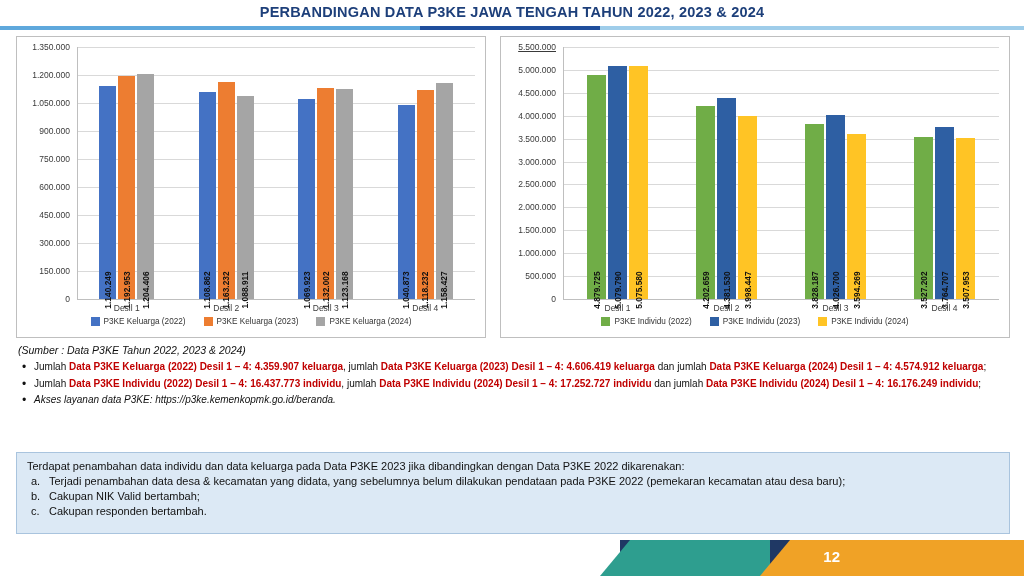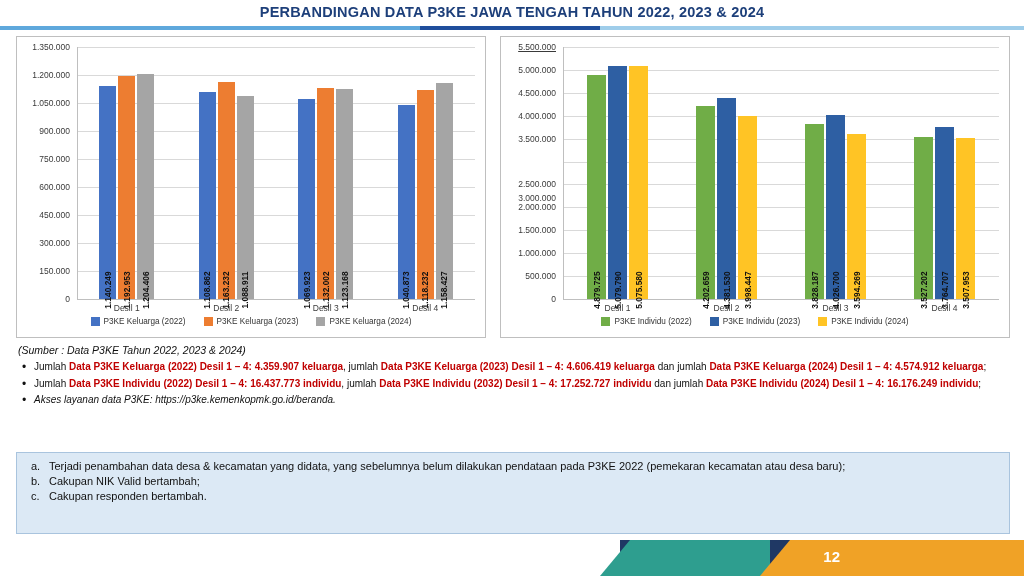--- a/index.html
+++ b/index.html
@@ -267,45 +267,46 @@
         <span class="sw" style="background: rgb(255, 196, 37);"></span>
         <span>P3KE Individu (2024)</span>
       </div>
     </div>
 <div class="ylab" style="top: 262px; right: 453px;">0</div>
     <div class="ylab" style="top: 239.091px; right: 453px;">500.000</div>
     <div class="ylab" style="top: 216.182px; right: 453px;">1.000.000</div>
     <div class="ylab" style="top: 193.273px; right: 453px;">1.500.000</div>
     <div class="ylab" style="top: 170.364px; right: 453px;">2.000.000</div>
     <div class="ylab" style="top: 147.455px; right: 453px;">2.500.000</div>
-    <div class="ylab" style="top: 124.545px; right: 453px; margin-top: 36px;">3.000.000</div>
+    <div class="ylab" style="top: 124.545px; right: 453px;">3.000.000</div>
     <div class="ylab" style="top: 101.636px; right: 453px;">3.500.000</div>
     <div class="ylab" style="top: 78.7273px; right: 453px;">4.000.000</div>
     <div class="ylab" style="top: 55.8182px; right: 453px;">4.500.000</div>
     <div class="ylab" style="top: 32.9091px; right: 453px;">5.000.000</div>
     <div class="ylab" style="top: 10px; right: 453px; text-decoration: underline;">5.500.000</div>
     <div class="cat-label" style="left: 62px; width: 109px; top: 266px;">Desil 1</div>
     <div class="cat-label" style="left: 171px; width: 109px; top: 266px;">Desil 2</div>
     <div class="cat-label" style="left: 280px; width: 109px; top: 266px;">Desil 3</div>
     <div class="cat-label" style="left: 389px; width: 109px; top: 266px;">Desil 4</div>
   </div>
 
 <div class="source-note">(Sumber : Data P3KE Tahun 2022, 2023 &amp; 2024)</div>
 
 <div class="bullets">
   <div class="bullet">
     <span>Jumlah </span><span class="red">Data P3KE Keluarga (2022) Desil 1 – 4: 4.359.907 keluarga</span><span>, jumlah </span><span class="red">Data P3KE Keluarga (2023) Desil 1 – 4: 4.606.419 keluarga</span><span> dan jumlah </span><span class="red">Data P3KE Keluarga (2024) Desil 1 – 4: 4.574.912 keluarga</span><span>;</span>
   </div>
   <div class="bullet">
-    <span>Jumlah </span><span class="red">Data P3KE Individu (2022) Desil 1 – 4: 16.437.773  individu</span><span>, jumlah </span><span class="red">Data P3KE Individu (2032) Desil 1 – 4: 17.252.727  individu</span><span> dan jumlah </span><span class="red">Data P3KE Individu (2024) Desil 1 – 4: 16.176.249  individu</span><span>;</span>
+    <span>Jumlah </span><span class="red">Data P3KE Individu (2022) Desil 1 – 4: 16.437.773  individu</span><span>, jumlah </span><span class="red">Data P3KE Individu (2024) Desil 1 – 4: 17.252.727  individu</span><span> dan jumlah </span><span class="red">Data P3KE Individu (2024) Desil 1 – 4: 16.176.249  individu</span><span>;</span>
   </div>
   <div class="bullet ital">Akses layanan data P3KE: https://p3ke.kemenkopmk.go.id/beranda.</div>
 </div>
 
 <div class="box">
+  <div class="line">Terdapat penambahan data individu dan data keluarga pada Data P3KE 2023 jika dibandingkan dengan Data P3KE 2022 dikarenakan:</div>
   <ol id="box-list">
       <li><span class="mk">a.</span><span>Terjadi penambahan data desa &amp; kecamatan yang didata, yang sebelumnya belum dilakukan pendataan pada P3KE 2022 (pemekaran kecamatan atau desa baru);</span></li>
       <li><span class="mk">b.</span><span>Cakupan NIK Valid bertambah;</span></li>
       <li><span class="mk">c.</span><span>Cakupan responden bertambah.</span></li>
     </ol>
 </div>
 
 <div class="footer-wrap">
   <div class="f-dark"></div>
   <div class="f-white-left"></div>

